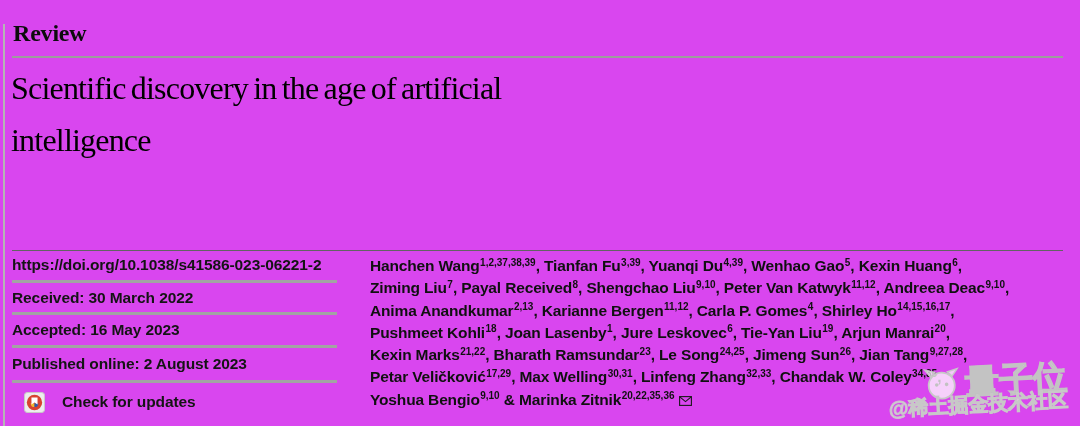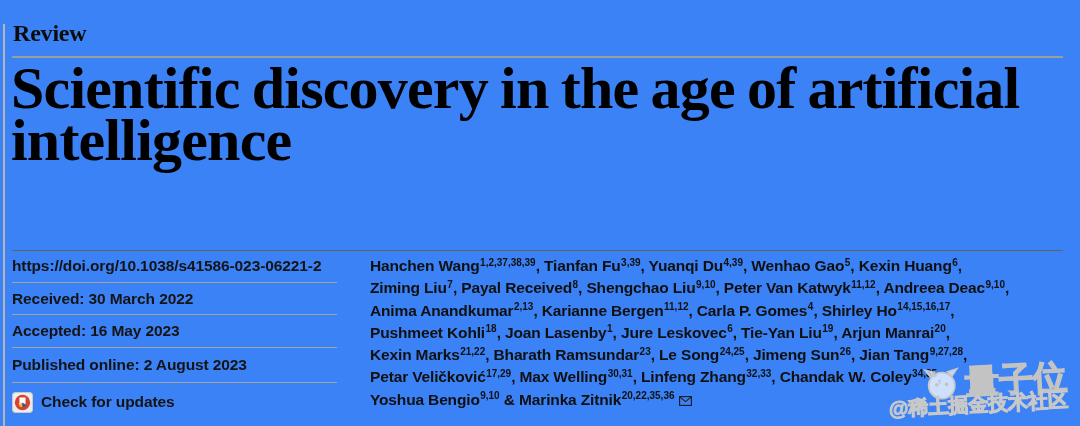--- a/index.html
+++ b/index.html
@@ -1,49 +1,49 @@
 <!DOCTYPE html>
 <html style="--cm-red: #d8432f; --cm-yellow: #f2b72e; --cm-blue: #2d5ba9;"><head>
 <meta charset="utf-8">
 <style>
   * { margin:0; padding:0; box-sizing:border-box; }
   html,body { background:#ffffff; }
   .page {
     position:relative; width:1080px; height:426px;
-    background:#3b82f6; overflow:hidden;
+    background:#d946ef; overflow:hidden;
     font-family:"Liberation Sans", sans-serif; color:#141414;
   }
   .edge-line {
     position:absolute; left:3px; top:24px; width:2px; height:402px;
     background:#b5b5b5;
   }
   .kicker {
     position:absolute; left:13px; top:20px;
     font-family:"Liberation Serif", serif; font-weight:bold;
     font-size:24px; color:#0c0c0c; letter-spacing:-0.2px;
   }
   .rule { position:absolute; left:12px; }
   .rule-kicker { top:56px; width:1051px; height:2px; background:#9d9d9d; }
   .rule-mid    { top:250px; width:1051px; height:1px; background:#636363; }
   .title {
     position:absolute; left:11px; top:62px; width:1020px;
-    font-family:"Liberation Serif", serif; font-weight:bold;
-    font-size:60px; line-height:52px; color:#000;
+    font-family:"Liberation Serif", serif; font-weight:normal;
+    font-size:32px; line-height:52px; color:#000;
     letter-spacing:-0.8px; word-spacing:-2px;
   }
   .meta {
     position:absolute; left:12px; top:250px; width:325px;
     font-size:15.5px; font-weight:bold; letter-spacing:-0.1px; color:#141414;
   }
-  .meta-row { display:flex; align-items:center; border-bottom:1px solid #a3a3a3; }
+  .meta-row { display:flex; align-items:center; border-bottom:3px solid #a3a3a3; }
   .meta-row.r1 { height:33px; }
   .meta-row.r2 { height:32px; }
   .meta-row.r3 { height:33px;text-align:center; }
   .meta-row.r4 { height:35px; }
-  .meta-row.r5 { height:38px; border-bottom:none; gap:8px; }
+  .meta-row.r5 { height:38px; border-bottom:none; gap:17px;margin-left:12px; }
   .cm-icon { width:21px; height:21px; flex:0 0 auto; display:block; }
   .authors {
     position:absolute; left:370px; top:255px; width:702px;
     font-size:15.5px; font-weight:bold; color:#101010;
     letter-spacing:-0.15px;
   }
   .author-line { height:22.3px; line-height:22.3px; white-space:nowrap; }
   .author-line sup {
     font-size:10px; font-weight:bold; letter-spacing:0;
     position:relative; top:-5.5px; vertical-align:baseline; margin-left:0.5px;

